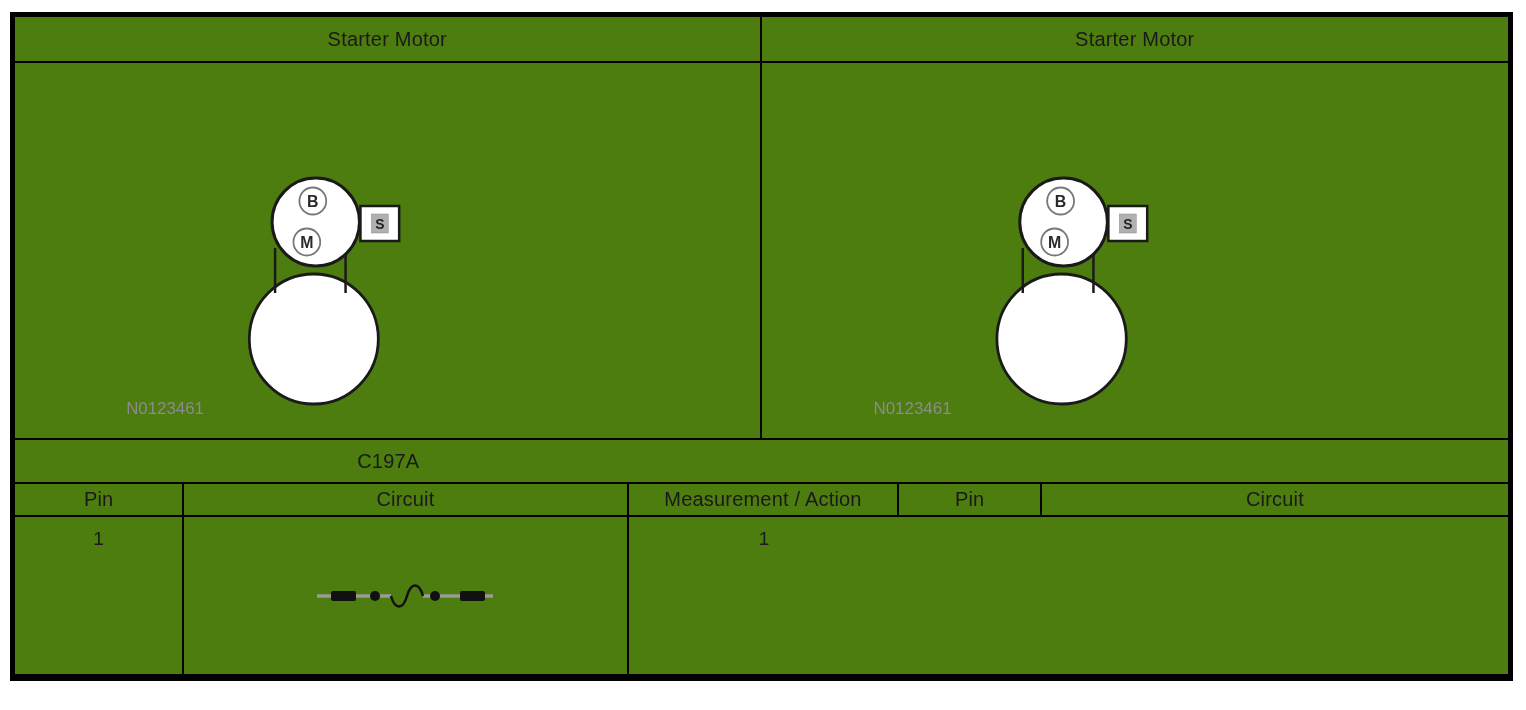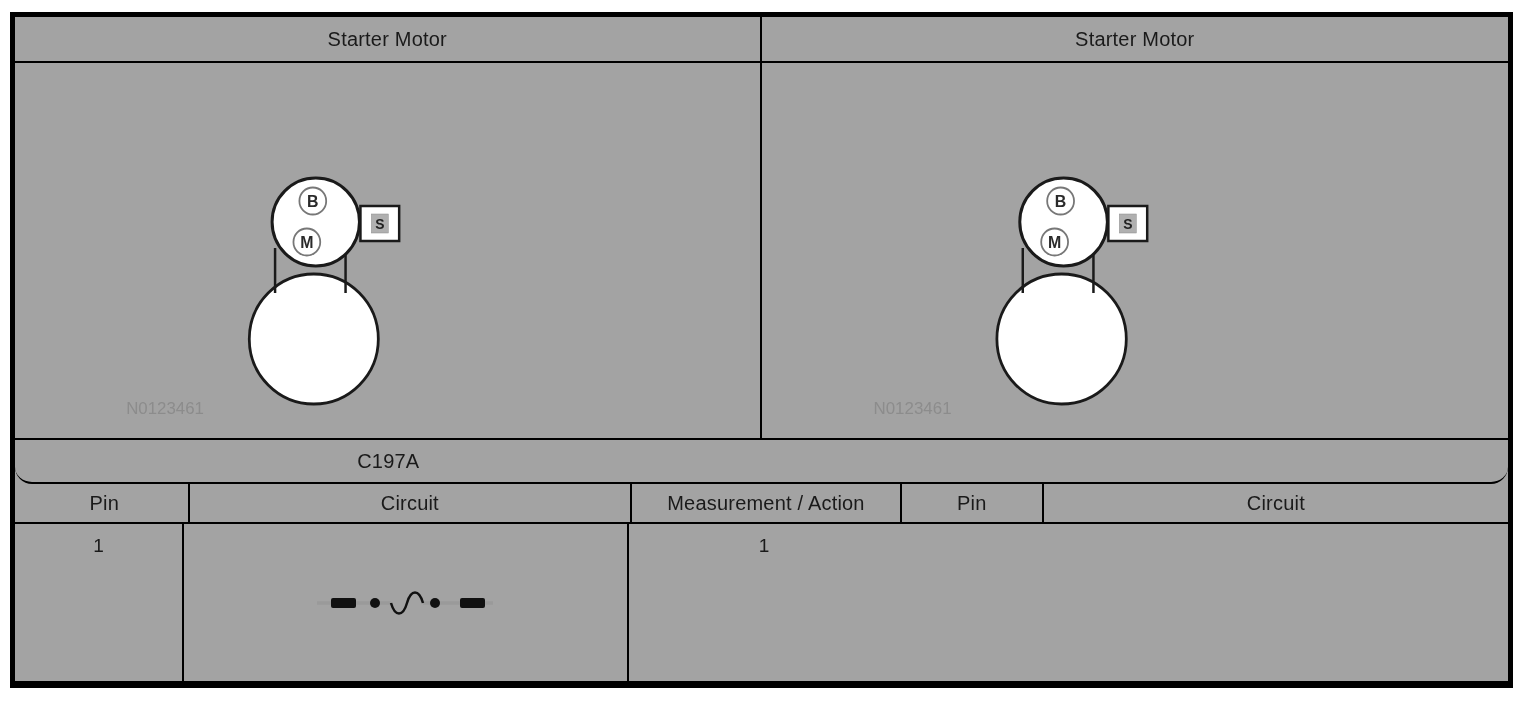--- a/index.html
+++ b/index.html
@@ -9,29 +9,29 @@
     color: #1a1a1a;
     width: 1526px;
     height: 710px;
     position: relative;
   }
   .doc-table {
     position: absolute;
     left: 10px;
     top: 12px;
     width: 1503px;
-    background: #a3a3a3;
+    background: #4d7c0f;
     border: 5px solid #000;
     border-bottom-width: 7px;
   }
   .row { display: grid; }
   .row-titles     { grid-template-columns: 1fr 1fr; height: 46px;  border-bottom: 2px solid #000; }
   .row-diagrams   { grid-template-columns: 1fr 1fr; height: 377px; border-bottom: 2px solid #000; }
-  .row-connectors { grid-template-columns: 1fr 1fr; height: 44px;  border-bottom: 2px solid #000; border-radius: 17px; }
-  .row-colheads   { grid-template-columns: 170fr 446fr 272fr 143fr 468fr; height: 40px; border-bottom: 2px solid #000; padding-left: 6px; }
+  .row-connectors { grid-template-columns: 1fr 1fr; height: 44px;  border-bottom: 2px solid #000; }
+  .row-colheads   { grid-template-columns: 170fr 446fr 272fr 143fr 468fr; height: 33px; border-bottom: 2px solid #000; }
   .row-data       { grid-template-columns: 170fr 446fr 272fr 143fr 468fr; height: 157px; }
   .cell {
     border-right: 2px solid #000;
     display: flex;
     align-items: center;
     justify-content: center;
     overflow: hidden;
   }
   .cell:last-child { border-right: none; }
   .title-cell, .connector-cell, .colhead-cell { font-size: 20px; letter-spacing: 0.2px; }

